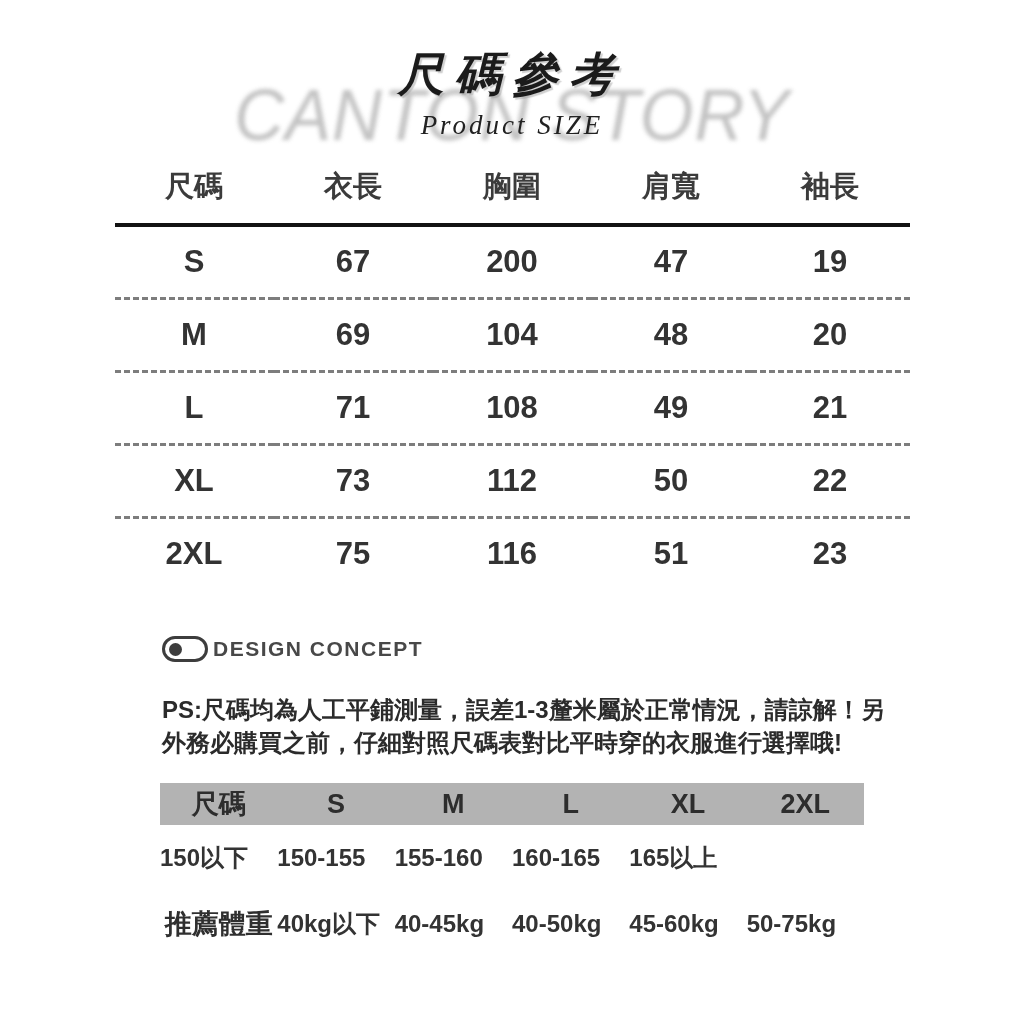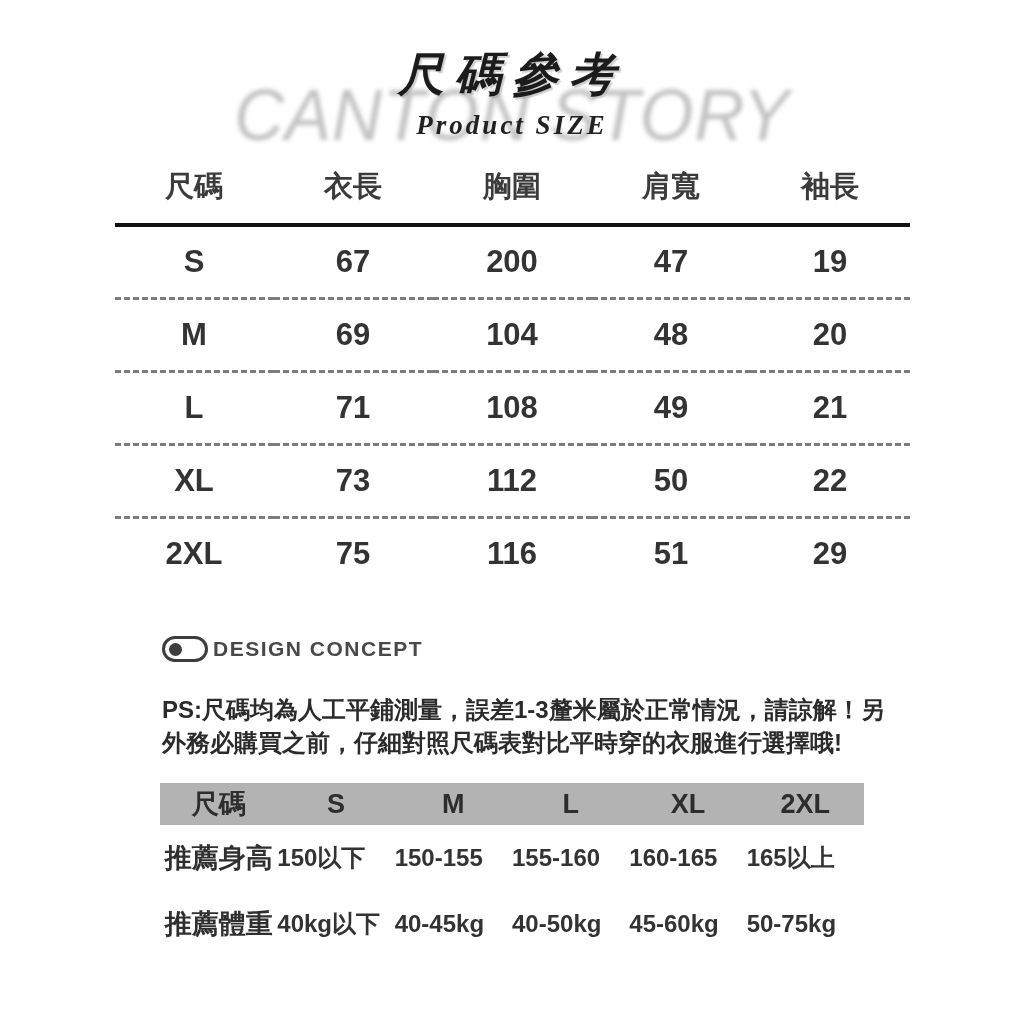--- a/index.html
+++ b/index.html
@@ -17,21 +17,21 @@
   }
   .title {
     position:relative; z-index:1;
     font-size:46px; font-weight:900; font-style:italic;
     letter-spacing:11px; color:#1b1b1b;
     text-shadow:2px 2px 1px rgba(150,150,150,.45);
   }
   .subtitle {
     position:relative; z-index:1; margin-top:4px;
     font-family:"Liberation Serif","DejaVu Serif",serif;
-    font-weight:bold; font-style:italic; font-size:27px;
+    font-weight:normal; font-style:italic; font-size:27px;
     letter-spacing:3px; color:#222;
   }
 
   
   .size-table {
     width:795px; margin:26px auto 0; border-collapse:collapse; table-layout:fixed;
     position:relative; z-index:1;
   }
   .size-table th {
     font-size:29px; font-weight:bold; color:#3b3b3b;
@@ -123,21 +123,21 @@
         <td>73</td>
         <td>112</td>
         <td>50</td>
         <td>22</td>
       </tr>
       <tr>
         <td>2XL</td>
         <td>75</td>
         <td>116</td>
         <td>51</td>
-        <td>29</td>
+        <td>23</td>
       </tr>
     </tbody>
   </table>
 
   <div class="concept-row">
     <span class="toggle">
         <span class="knob"></span>
       </span>
     <span class="concept-label">DESIGN CONCEPT</span>
   </div>
@@ -147,21 +147,20 @@
   <div class="rec-table">
     <div class="rec-header">
       <span>尺碼</span>
       <span>S</span>
       <span>M</span>
       <span>L</span>
       <span>XL</span>
       <span>2XL</span>
     </div>
     <div class="rec-row">
-      <span class="rec-label">推薦身高</span>
       <span>150以下</span>
       <span>150-155</span>
       <span>155-160</span>
       <span>160-165</span>
       <span>165以上</span>
     </div>
     <div class="rec-row">
       <span class="rec-label">推薦體重</span>
       <span>40kg以下</span>
       <span>40-45kg</span>

